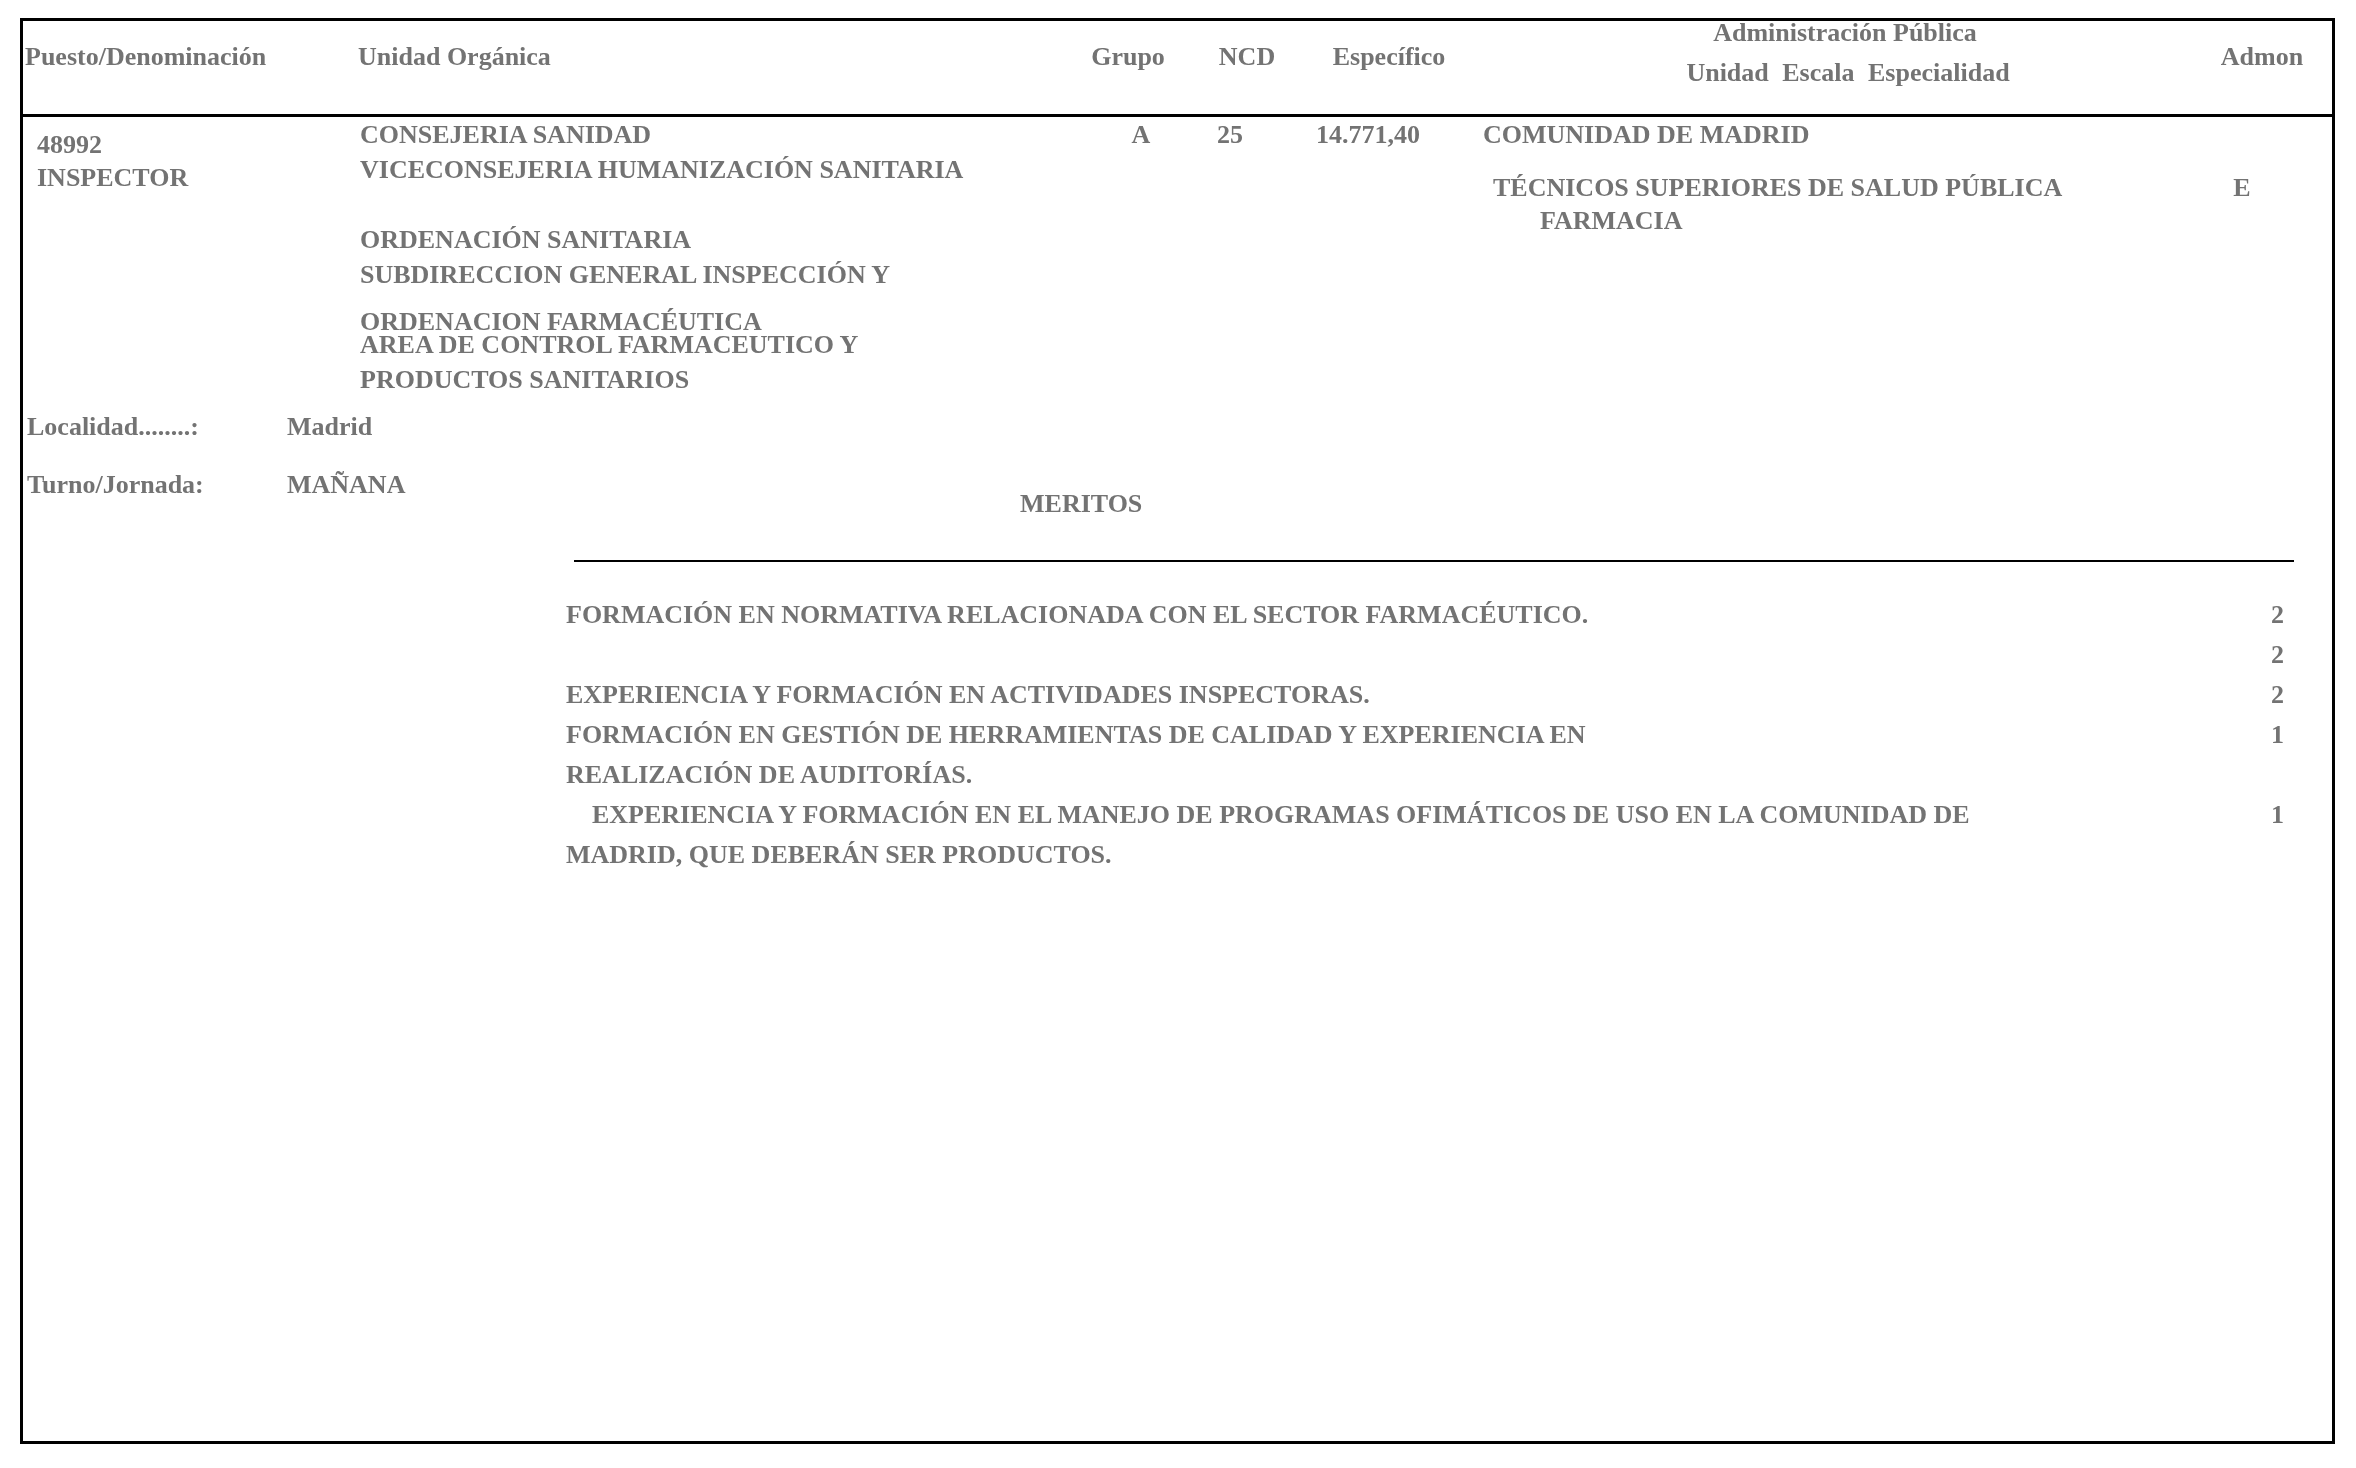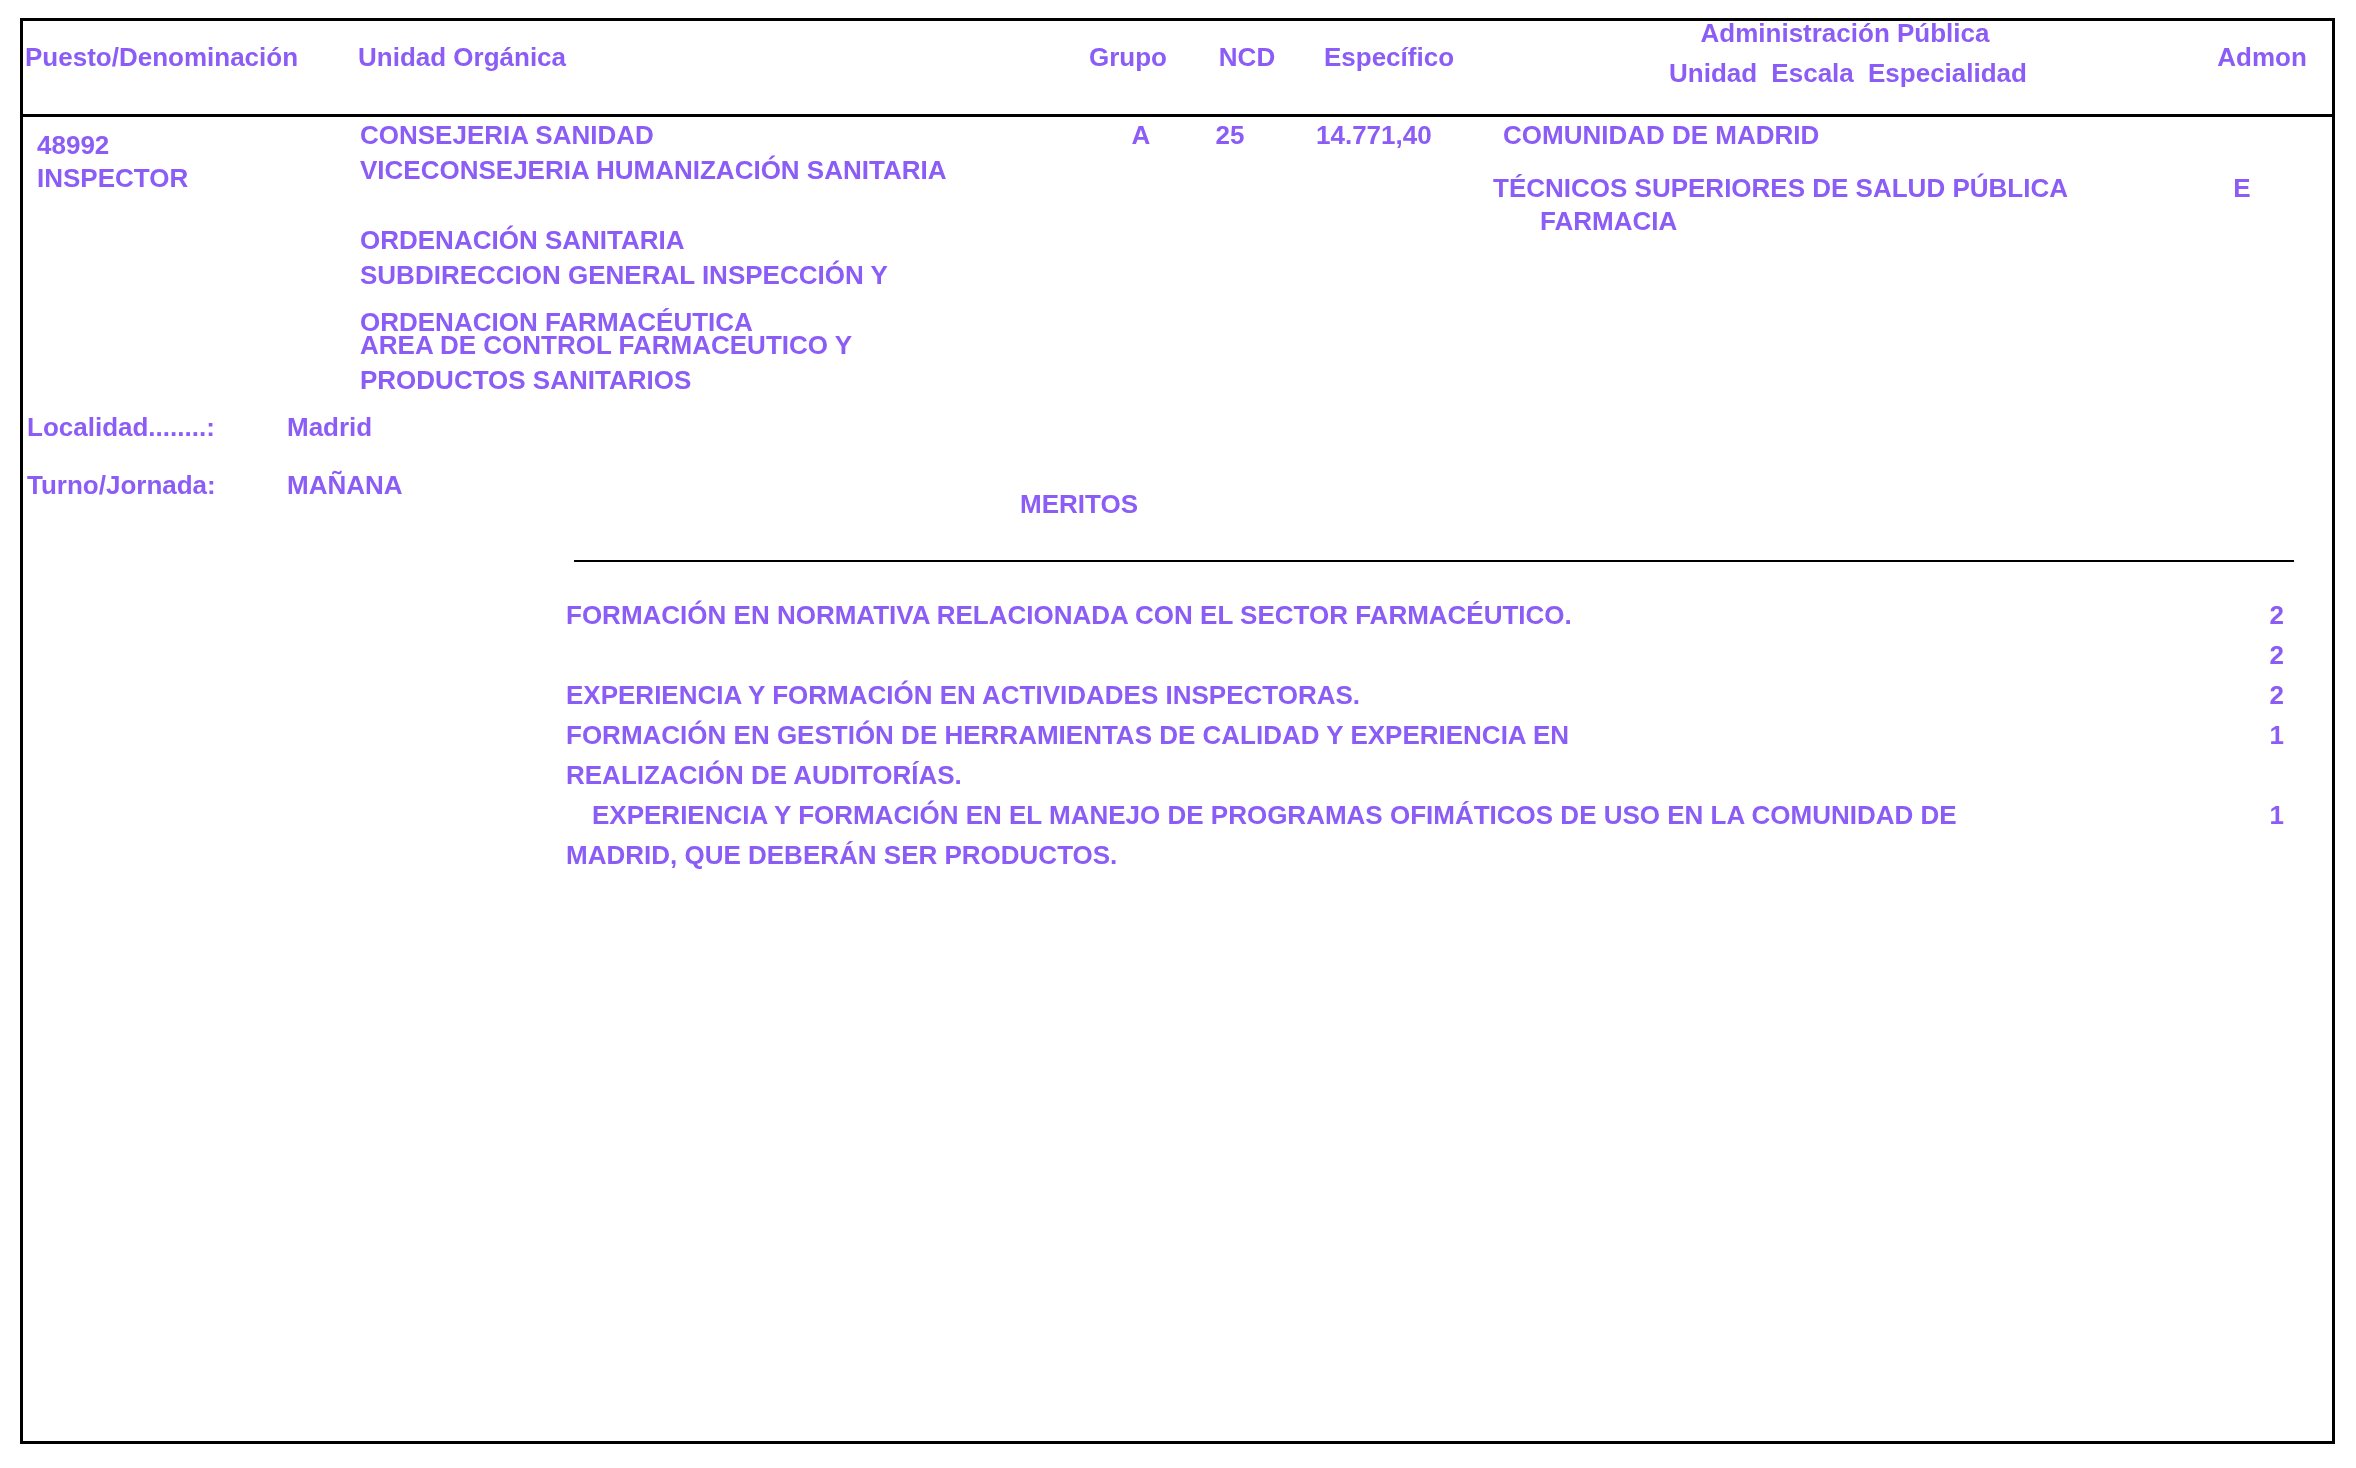--- a/index.html
+++ b/index.html
@@ -5,24 +5,24 @@
   html, body {
     margin: 0;
     padding: 0;
     background: #ffffff;
   }
   .page {
     position: relative;
     width: 2356px;
     height: 1468px;
     background: #ffffff;
-    font-family: Liberation Sans, sans-serif;
+    font-family: Liberation Serif, serif;
     font-weight: bold;
     font-size: 26px;
-    color: #8b5cf6;
+    color: #737373;
     overflow: hidden;
   }
   .t {
     position: absolute;
     white-space: pre;
     line-height: 1.25;
   }
   .ctr {
     transform: translateX(-50%);
     text-align: center;
@@ -72,21 +72,21 @@
   <div class="t" style="left:360px; top:154px;">VICECONSEJERIA HUMANIZACIÓN SANITARIA</div>
   <div class="t" style="left:360px; top:224px;">ORDENACIÓN SANITARIA</div>
   <div class="t" style="left:360px; top:259px;">SUBDIRECCION GENERAL INSPECCIÓN Y</div>
   <div class="t" style="left:360px; top:294px;margin-top:12px;">ORDENACION FARMACÉUTICA</div>
   <div class="t" style="left:360px; top:329px;">AREA DE CONTROL FARMACEUTICO Y</div>
   <div class="t" style="left:360px; top:364px;">PRODUCTOS SANITARIOS</div>
 
   <div class="t ctr" style="left:1141px; top:119px;">A</div>
   <div class="t ctr" style="left:1230px; top:119px;">25</div>
   <div class="t" style="left:1316px; top:119px;">14.771,40</div>
-  <div class="t" style="left:1483px; top:119px;margin-left:20px;">COMUNIDAD DE MADRID</div>
+  <div class="t" style="left:1483px; top:119px;">COMUNIDAD DE MADRID</div>
   <div class="t" style="left:1493px; top:172px;">TÉCNICOS SUPERIORES DE SALUD PÚBLICA</div>
   <div class="t" style="left:1540px; top:205px;">FARMACIA</div>
   <div class="t ctr" style="left:2242px; top:172px;">E</div>
 
   <div class="t" style="left:27px; top:411px;">Localidad........:</div>
   <div class="t" style="left:287px; top:411px;">Madrid</div>
   <div class="t" style="left:27px; top:469px;">Turno/Jornada:</div>
   <div class="t" style="left:287px; top:469px;">MAÑANA</div>
 
   <div class="t" style="left:1020px; top:488px;">MERITOS</div>

